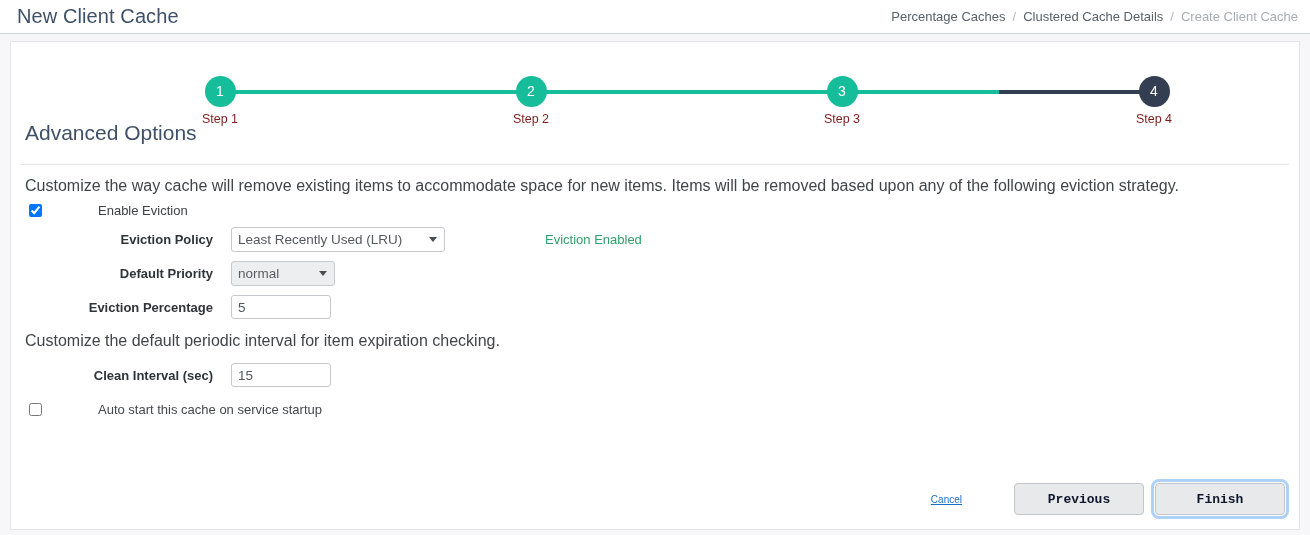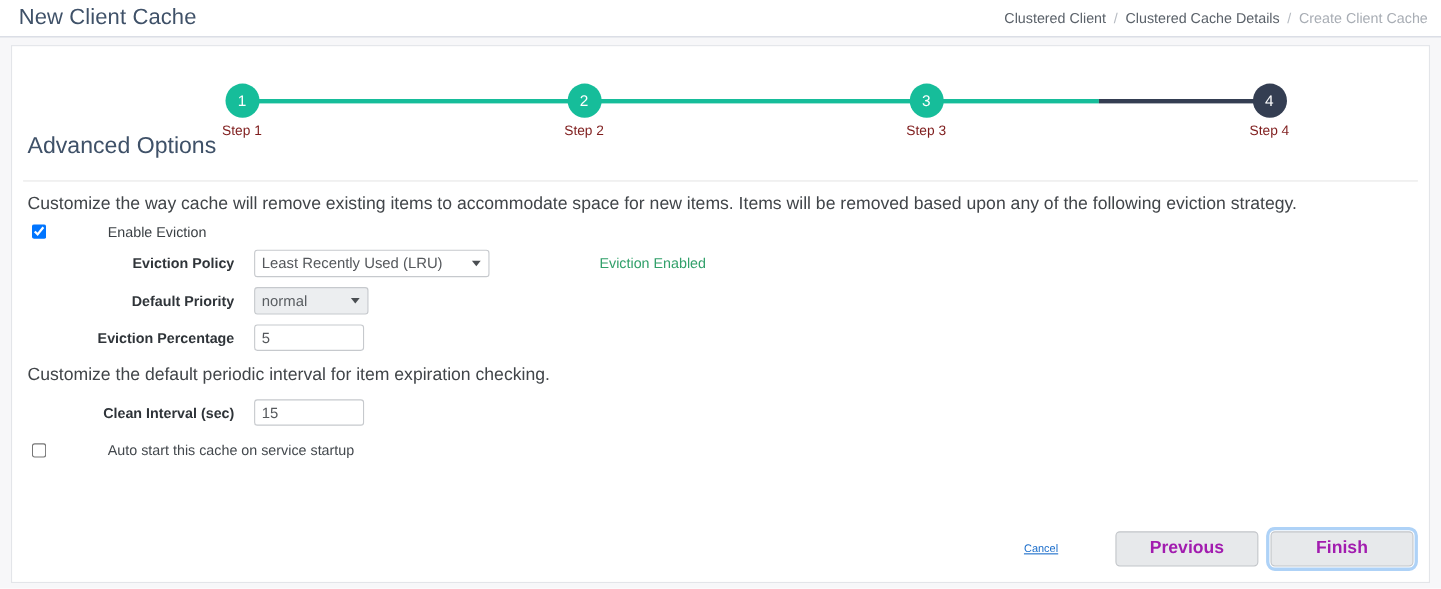--- a/index.html
+++ b/index.html
@@ -224,44 +224,44 @@
     align-items: center;
   }
   .link-cancel {
     color: #1c6ecb;
     font-size: 10px;
     text-decoration: underline;
     margin-right: 52px;
     cursor: pointer;
   }
   .btn {
-    font-family: Liberation Sans, sans-serif;
-    font-size: 16px;
+    font-family: Liberation Mono, monospace;
+    font-size: 13px;
     font-weight: bold;
-    color: #a21caf;
+    color: #0f172a;
     background: #e7e9eb;
     border: 1px solid #c2c5c9;
     border-radius: 4px;
     width: 130px;
     height: 32px;
     cursor: pointer;
   }
   .btn + .btn { margin-left: 11px; }
   .btn.focused {
     outline: 3px solid #aed2f7;
     outline-offset: 1px;
   }
 </style>
 </head>
 <body>
 
 <div class="topbar">
   <div class="page-title">New Client Cache</div>
   <div class="breadcrumb">
-    <span class="crumb">Clustered Client</span>
+    <span class="crumb">Percentage Caches</span>
     <span class="sep">/</span>
     <span class="crumb">Clustered Cache Details</span>
     <span class="sep">/</span>
     <span class="crumb current">Create Client Cache</span>
   </div>
 </div>
 
 <div class="card">
 
   <div class="stepper">

